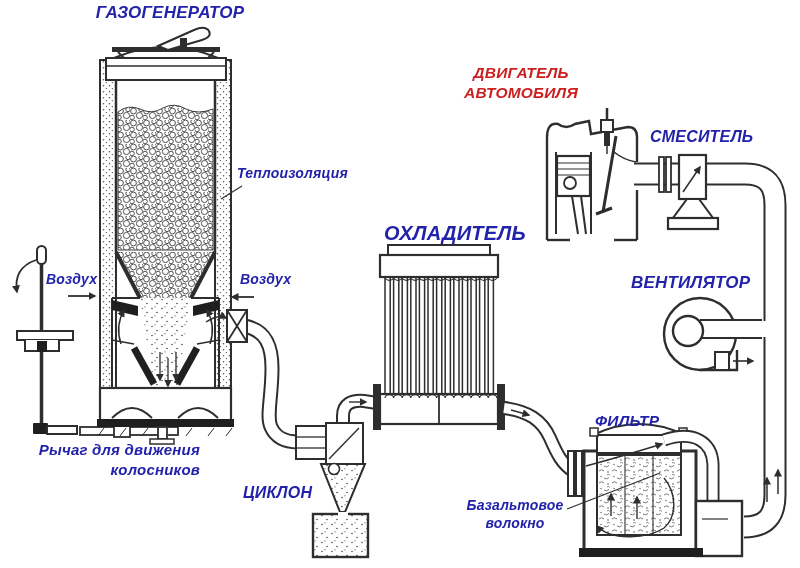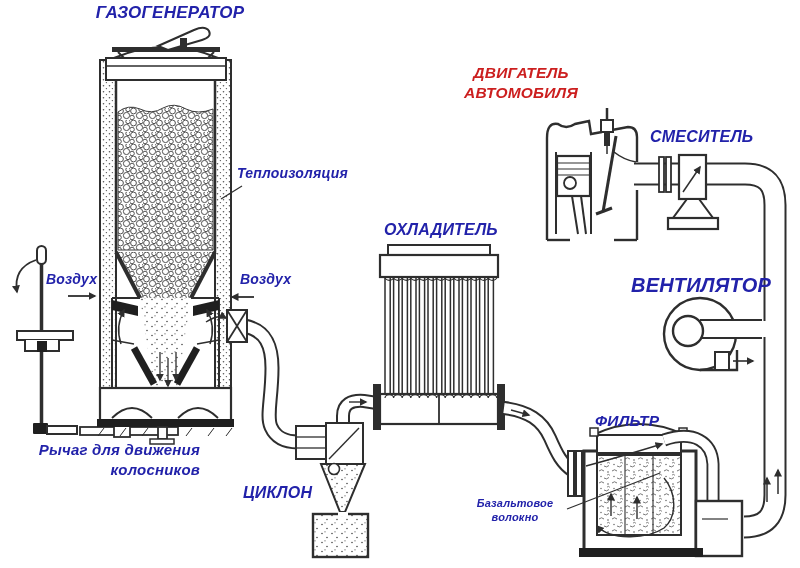--- a/index.html
+++ b/index.html
@@ -246,21 +246,21 @@
   </g>
 </svg>
 
   <div class="lbl" style="left:90px;top:2px;width:160px;text-align:center;font-size:17px;">ГАЗОГЕНЕРАТОР</div>
   <div class="lbl" style="left:237px;top:164px;font-size:14px;">Теплоизоляция</div>
   <div class="lbl" style="left:46px;top:270px;font-size:14px;">Воздух</div>
   <div class="lbl" style="left:240px;top:270px;font-size:14px;">Воздух</div>
   <div class="lbl" style="left:8px;top:440px;width:192px;text-align:right;font-size:15px;">Рычаг для движения
 колосников</div>
   <div class="lbl" style="left:243px;top:483px;font-size:16px;">ЦИКЛОН</div>
-  <div class="lbl" style="left:384px;top:220px;font-size:16px;">ОХЛАДИТЕЛЬ</div>
+  <div class="lbl" style="left:384px;top:220px;font-size:20px;">ОХЛАДИТЕЛЬ</div>
   <div class="lbl red" style="left:448px;top:63px;width:146px;text-align:center;font-size:15.5px;">ДВИГАТЕЛЬ
 АВТОМОБИЛЯ</div>
   <div class="lbl" style="left:650px;top:127px;font-size:16px;">СМЕСИТЕЛЬ</div>
-  <div class="lbl" style="left:631px;top:272px;font-size:20px;">ВЕНТИЛЯТОР</div>
+  <div class="lbl" style="left:631px;top:272px;font-size:17px;">ВЕНТИЛЯТОР</div>
   <div class="lbl" style="left:595px;top:411px;font-size:15.5px;">ФИЛЬТР</div>
-  <div class="lbl" style="left:450px;top:496px;width:130px;text-align:center;font-size:11px;">Базальтовое
+  <div class="lbl" style="left:450px;top:496px;width:130px;text-align:center;font-size:14px;">Базальтовое
 волокно</div>
 </div>
 
 </body></html>

